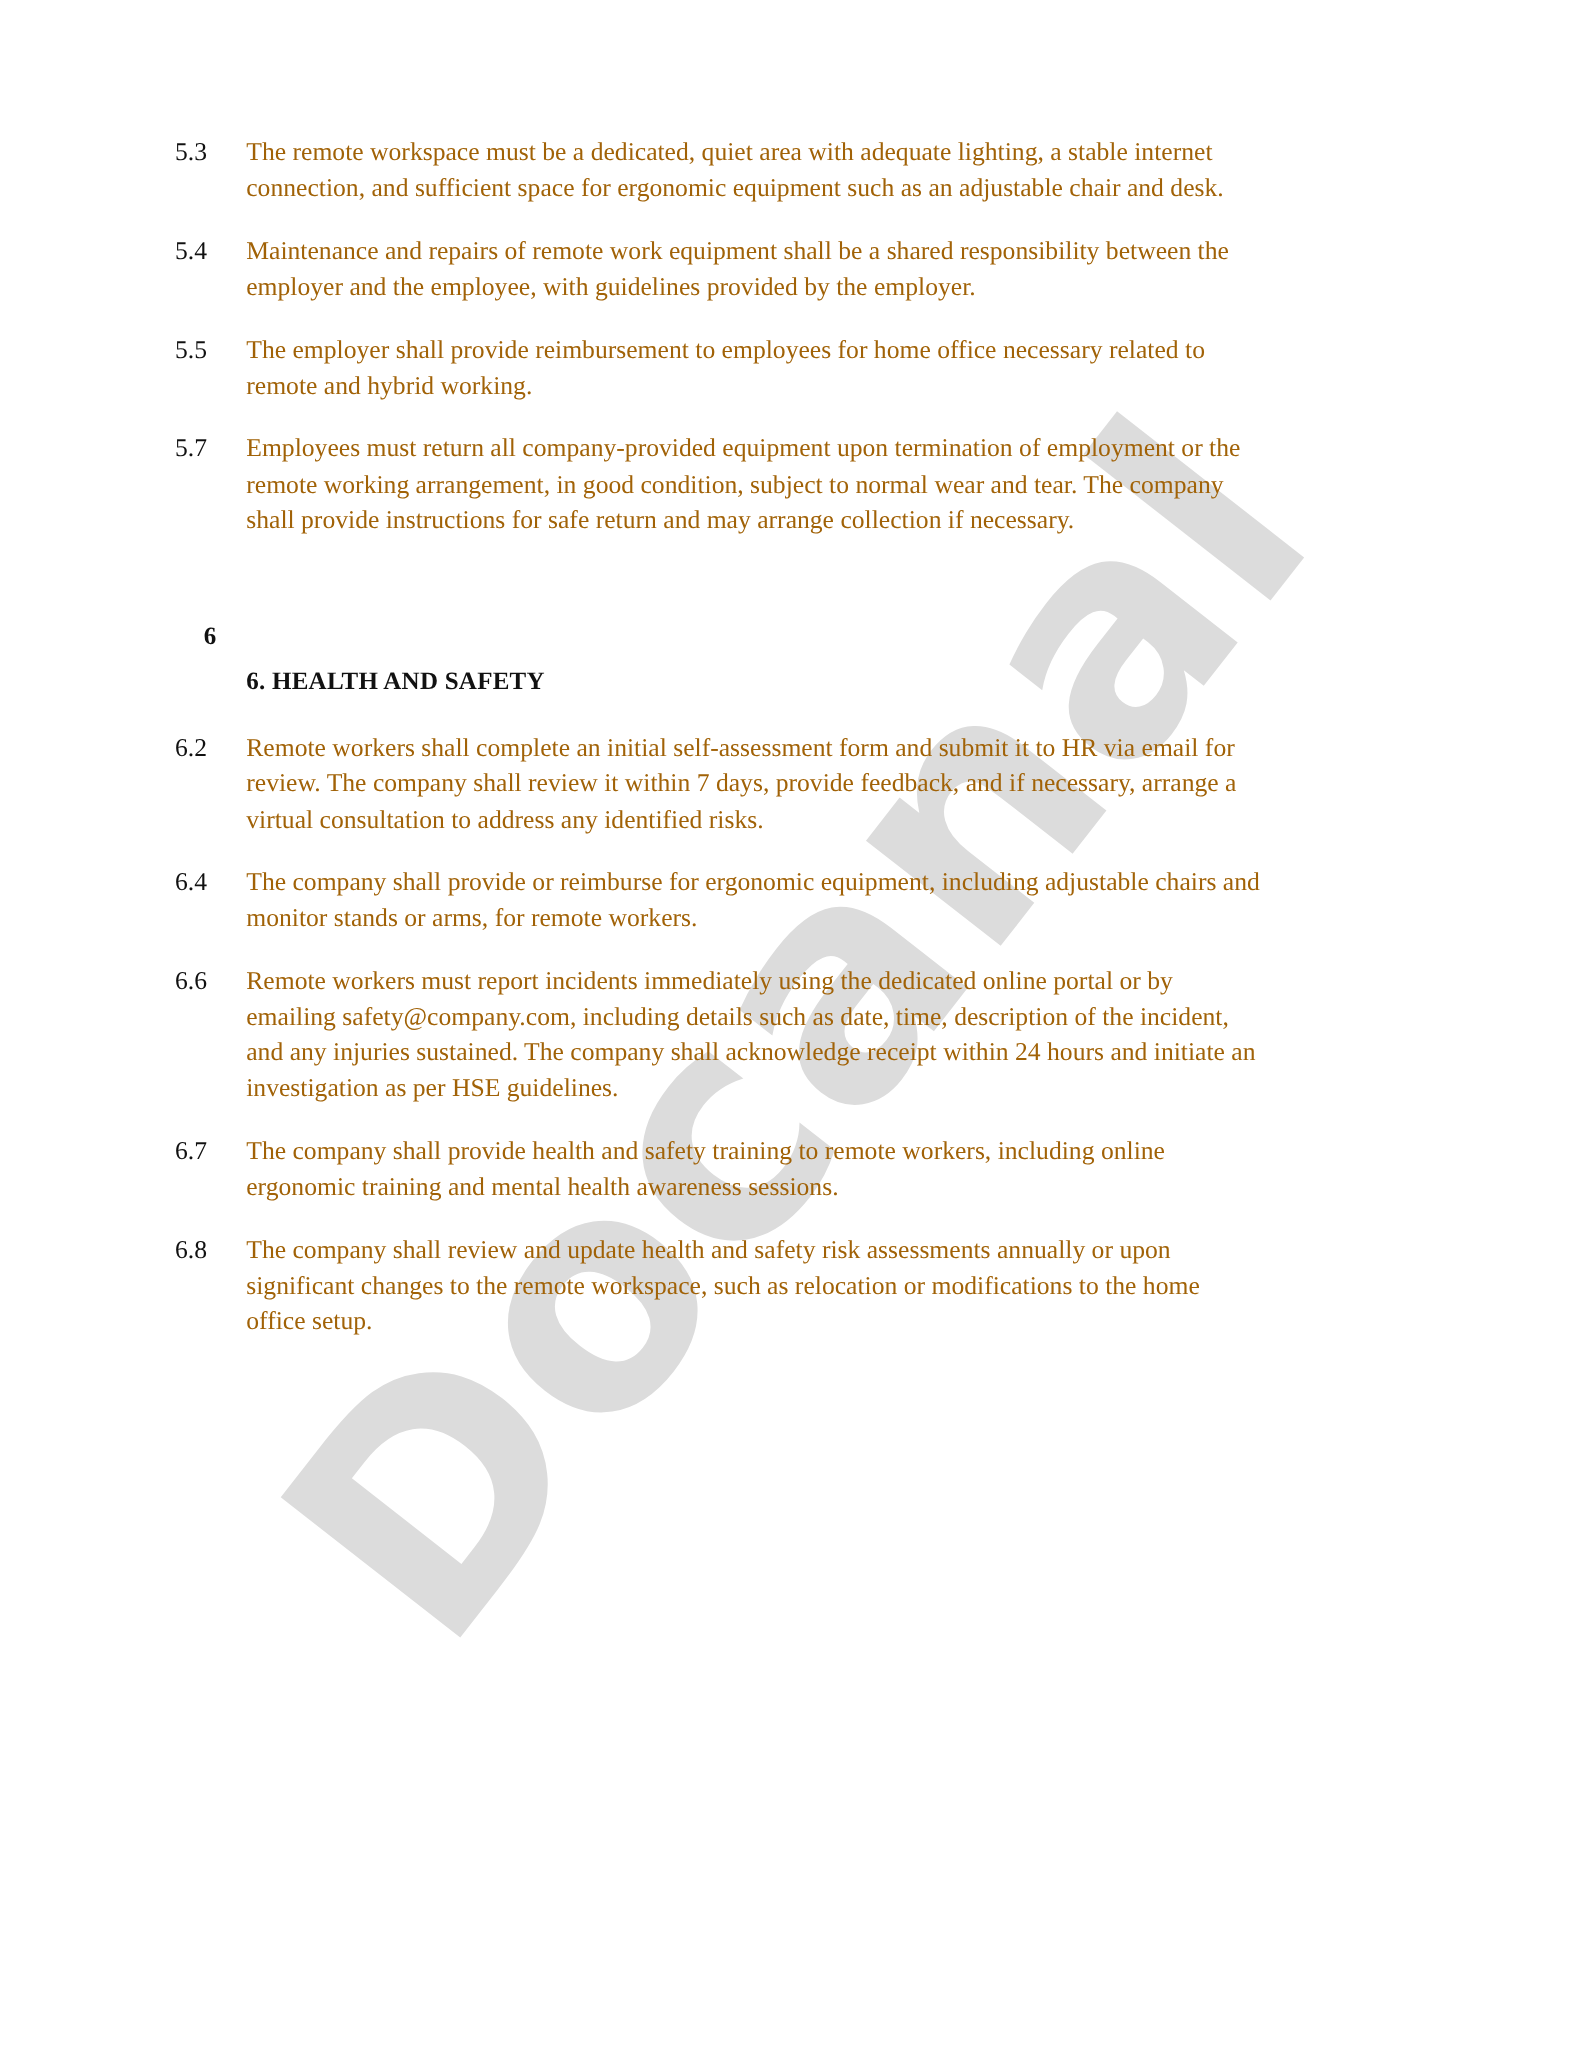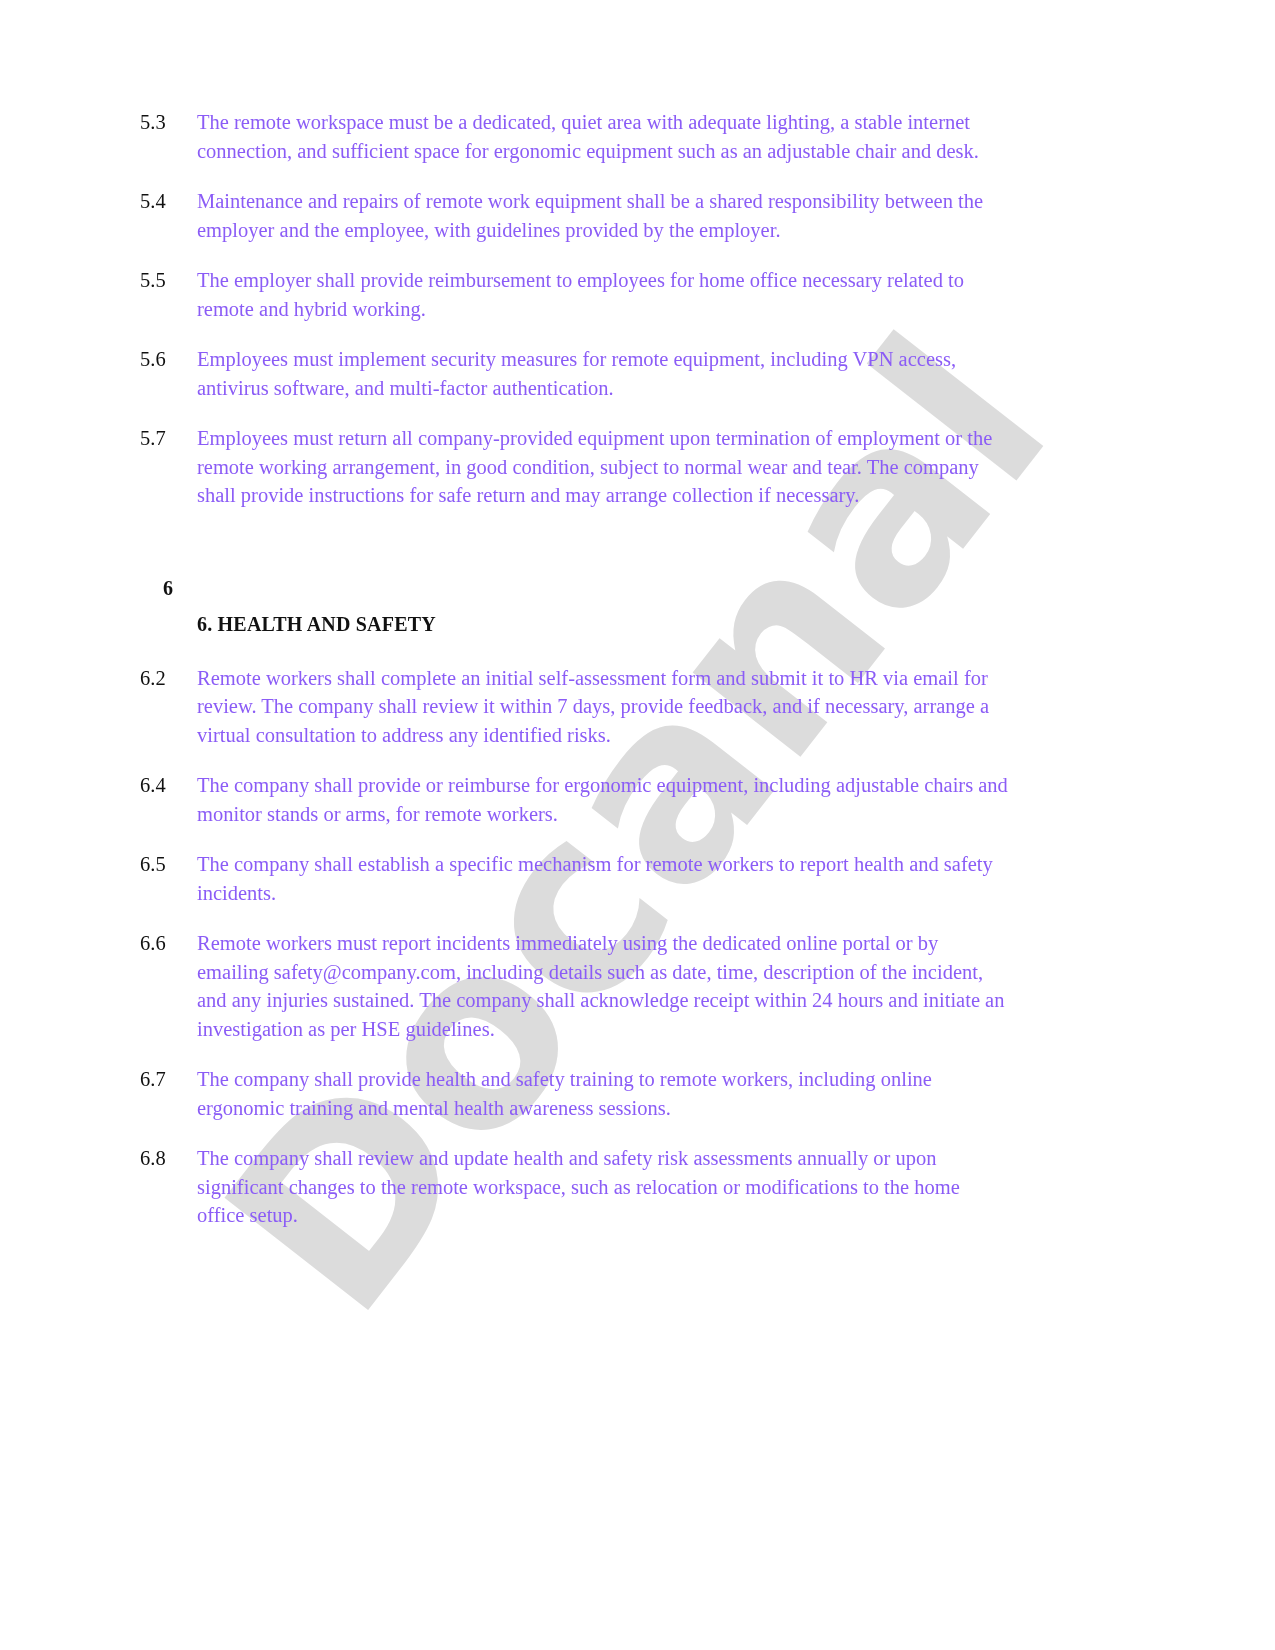--- a/index.html
+++ b/index.html
@@ -61,21 +61,21 @@
     flex: 0 0 57px;
     font-size: 20.5px;
     line-height: 28.5px;
     color: #111111;
     white-space: nowrap;
   }
   .clause-body {
     flex: 1 1 auto;
     font-size: 20.5px;
     line-height: 28.5px;
-    color: #8b5cf6;
+    color: #a16207;
     text-align: left;
   }
 
   .section-heading {
     display: flex;
     align-items: flex-start;
     margin-top: 64px;
     margin-bottom: 26px;
   }
   .section-heading .clause-number {
@@ -114,24 +114,20 @@
     <div class="clause">
       <div class="clause-number">5.4</div>
       <div class="clause-body">Maintenance and repairs of remote work equipment shall be a shared responsibility between the employer and the employee, with guidelines provided by the employer.</div>
     </div>
 
     <div class="clause">
       <div class="clause-number">5.5</div>
       <div class="clause-body">The employer shall provide reimbursement to employees for home office necessary related to remote and hybrid working.</div>
     </div>
 
-    <div class="clause">
-      <div class="clause-number">5.6</div>
-      <div class="clause-body">Employees must implement security measures for remote equipment, including VPN access, antivirus software, and multi-factor authentication.</div>
-    </div>
 
     <div class="clause">
       <div class="clause-number">5.7</div>
       <div class="clause-body">Employees must return all company-provided equipment upon termination of employment or the remote working arrangement, in good condition, subject to normal wear and tear. The company shall provide instructions for safe return and may arrange collection if necessary.</div>
     </div>
 
     <div class="section-heading">
       <div class="clause-number">6</div>
       <div class="heading-title">6. HEALTH AND SAFETY</div>
     </div>
@@ -141,24 +137,20 @@
       <div class="clause-number">6.2</div>
       <div class="clause-body">Remote workers shall complete an initial self-assessment form and submit it to HR via email for review. The company shall review it within 7 days, provide feedback, and if necessary, arrange a virtual consultation to address any identified risks.</div>
     </div>
 
 
     <div class="clause">
       <div class="clause-number">6.4</div>
       <div class="clause-body">The company shall provide or reimburse for ergonomic equipment, including adjustable chairs and monitor stands or arms, for remote workers.</div>
     </div>
 
-    <div class="clause">
-      <div class="clause-number">6.5</div>
-      <div class="clause-body">The company shall establish a specific mechanism for remote workers to report health and safety incidents.</div>
-    </div>
 
     <div class="clause">
       <div class="clause-number">6.6</div>
       <div class="clause-body">Remote workers must report incidents immediately using the dedicated online portal or by emailing safety@company.com, including details such as date, time, description of the incident, and any injuries sustained. The company shall acknowledge receipt within 24 hours and initiate an investigation as per HSE guidelines.</div>
     </div>
 
     <div class="clause">
       <div class="clause-number">6.7</div>
       <div class="clause-body">The company shall provide health and safety training to remote workers, including online ergonomic training and mental health awareness sessions.</div>
     </div>

